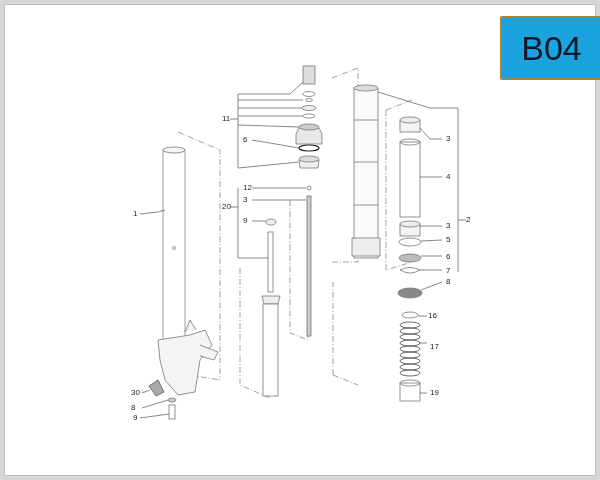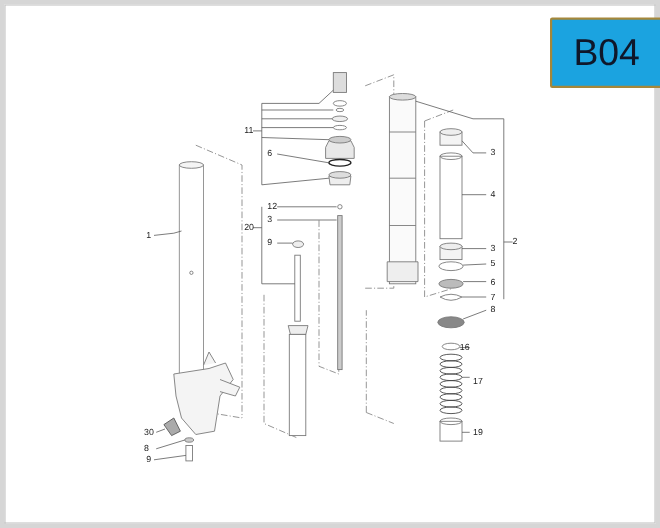--- a/index.html
+++ b/index.html
@@ -149,17 +149,17 @@
 <span class="lbl" style="left:446px;top:252px">6</span>
 <span class="lbl" style="left:446px;top:266px">7</span>
 <span class="lbl" style="left:446px;top:277px">8</span>
 <span class="lbl" style="left:133px;top:413px">9</span>
 <span class="lbl" style="left:131px;top:403px">8</span>
 <span class="lbl" style="left:222px;top:114px">11</span>
 <span class="lbl" style="left:243px;top:216px">9</span>
 <span class="lbl" style="left:243px;top:195px">3</span>
 <span class="lbl" style="left:243px;top:183px">12</span>
 <span class="lbl" style="left:243px;top:135px">6</span>
-<span class="lbl" style="left:418px;top:311px">16</span>
+<span class="lbl" style="left:428px;top:311px">16</span>
 <span class="lbl" style="left:430px;top:342px">17</span>
 <span class="lbl" style="left:430px;top:388px">19</span>
 <span class="lbl" style="left:222px;top:202px">20</span>
 <span class="lbl" style="left:131px;top:388px">30</span>
 
 </body></html>

